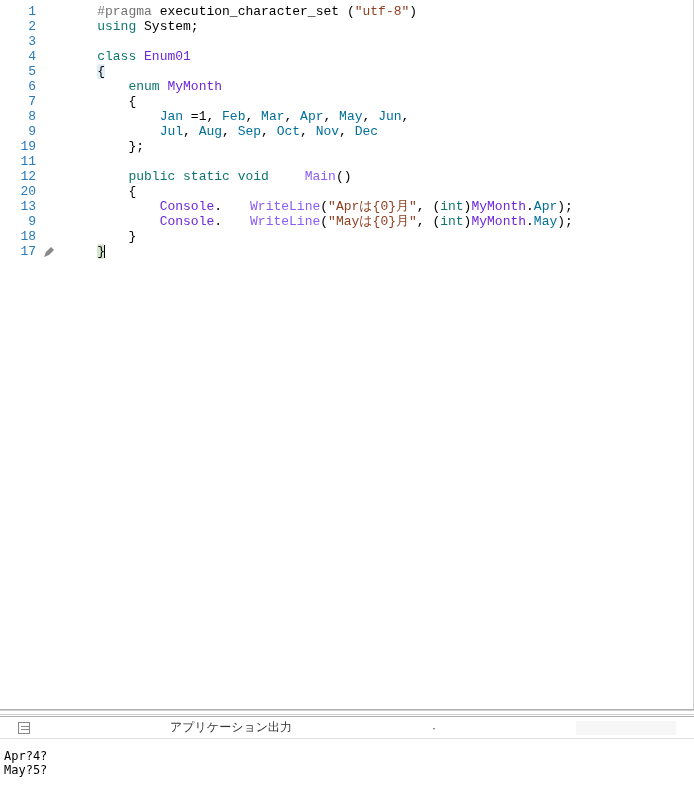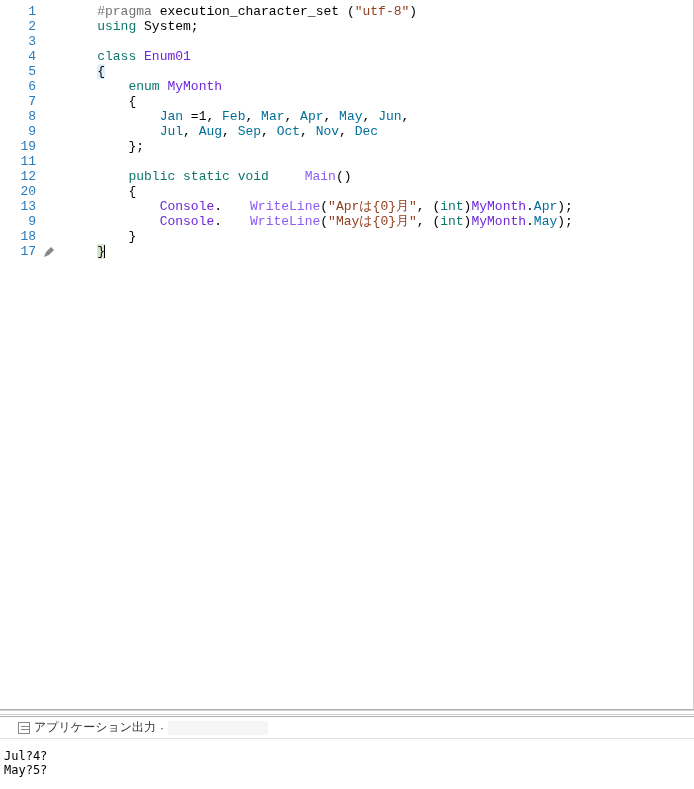--- a/index.html
+++ b/index.html
@@ -76,20 +76,21 @@
     }
     .output-header {
       display: flex;
       align-items: center;
       padding: 2px 18px;
       font-size: 12px;
       font-family: -apple-system, "Helvetica Neue", Arial, sans-serif;
       color: #333;
       gap: 4px;
       border-bottom: 1px solid #e0e0e0;
+      justify-content: space-between;
     }
     .output-header .icon {
       width: 12px; height: 12px;
       border: 1px solid #888;
       position: relative;
     }
     .output-header .icon::before,
     .output-header .icon::after {
       content: ""; position: absolute; background: #888;
     }
@@ -156,14 +157,14 @@
 
 <div class="separator"></div>
 
 <div class="output-header">
   <span class="icon"></span>
   <span>アプリケーション出力</span>
   <span>·</span>
   <span class="search-box"></span>
 </div>
 
-<div class="output-body">Jul?4?
+<div class="output-body">Apr?4?
 May?5?</div>
 
 </body></html>

